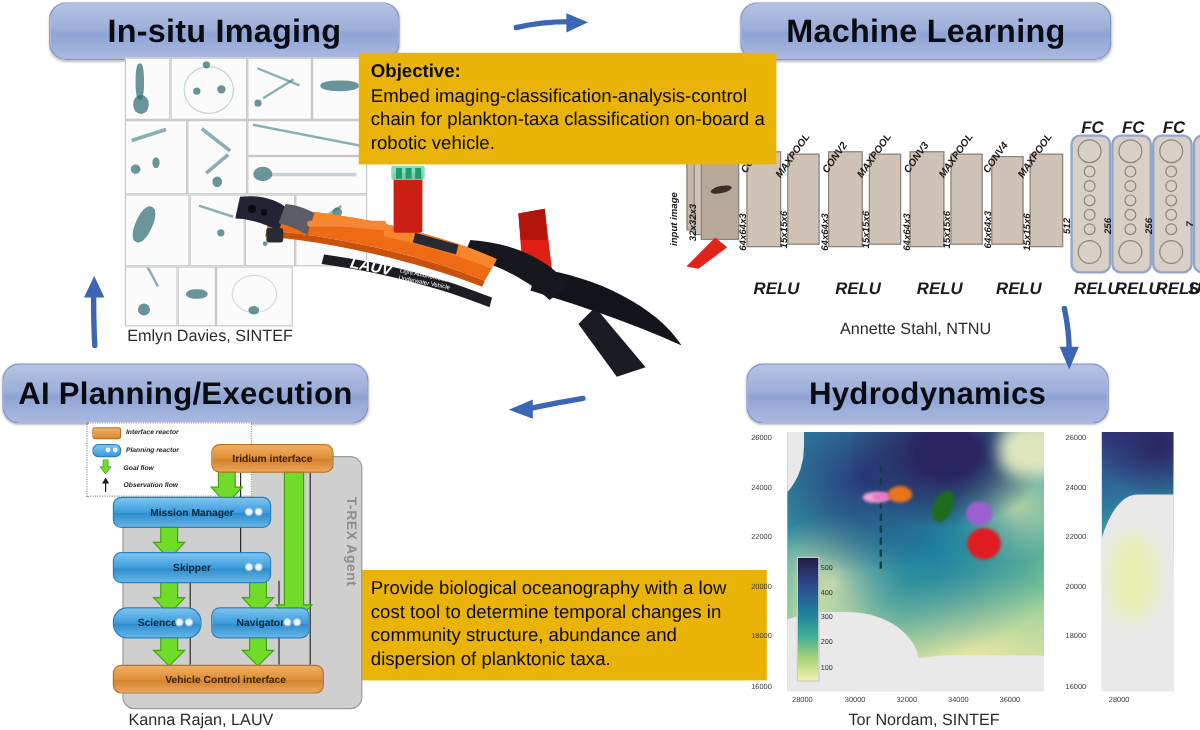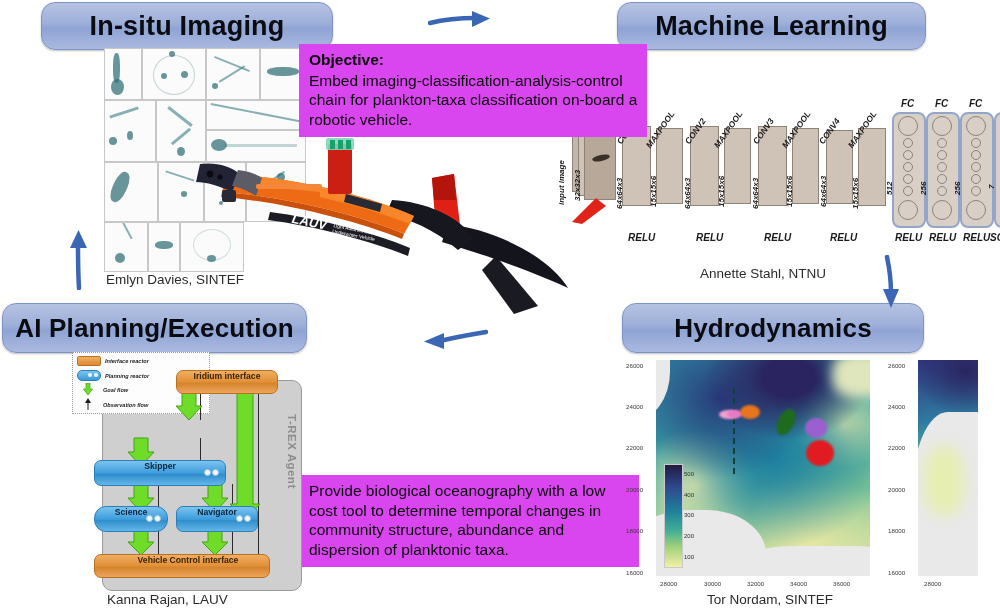--- a/index.html
+++ b/index.html
@@ -12,21 +12,21 @@
      border:1px solid #7f93c6;
      box-shadow:0 1px 2px rgba(0,0,0,.25);
      display:flex;align-items:center;justify-content:center;
      font-weight:bold;color:#0b0b12;letter-spacing:.2px;}
   #banner-insitu{left:6px;top:2px;width:290px;height:46px;font-size:27px;margin-left:35px;}
   #banner-ml{left:617px;top:2px;width:307px;height:46px;font-size:27px;}
   #banner-ai{left:2px;top:303px;width:303px;height:48px;font-size:26px;}
   #banner-hydro{left:622px;top:303px;width:300px;height:48px;font-size:26px;}
 
   
-  .callout{position:absolute;background:#d946ef;color:#0a0a0a;
+  .callout{position:absolute;background:#eab308;color:#0a0a0a;
      padding:6px 8px 8px 10px;line-height:1.26;font-size:15.5px;}
   #callout-objective{left:299px;top:44px;width:330px;}
   #callout-outcome{left:299px;top:475px;width:322px;}
   .callout .hd{font-weight:bold;display:block;margin-bottom:1px;}
   .callout .bd{display:block;white-space:pre-line;}
 
   
   .caption{position:absolute;font-size:13.5px;color:#2b2b2b;}
   #cap-insitu{left:106px;top:272px;}
   #cap-ml{left:700px;top:266px;}
@@ -51,29 +51,29 @@
 
   
   #cnn{position:absolute;left:560px;top:88px;width:438px;height:160px;}
   .layer{position:absolute;background:#cfc3b7;border:1px solid #8d8378;}
   .layer.sk{background:#c4b6a8;}
   .fcbox{position:absolute;background:#d8cfc6;border:2px solid #93a6c9;border-radius:8px;}
   .vlabel{position:absolute;font-size:8px;font-style:italic;font-weight:bold;
      transform:rotate(-90deg);transform-origin:left bottom;white-space:nowrap;color:#1a1a1a;}
   .dlabel{position:absolute;font-size:8.5px;font-style:italic;font-weight:bold;
      transform:rotate(-55deg);transform-origin:left bottom;white-space:nowrap;color:#1a1a1a;}
-  .hlabel{position:absolute;font-size:10px;font-style:italic;font-weight:bold;
+  .hlabel{position:absolute;font-size:14px;font-style:italic;font-weight:bold;
      white-space:nowrap;color:#1a1a1a;}
   .neuron{position:absolute;border:1px solid #8d8378;border-radius:50%;background:#d8cfc6;}
 
   
   #trex{position:absolute;left:72px;top:352px;width:228px;height:237px;}
   #trex-panel{position:absolute;left:30px;top:28px;width:198px;height:209px;
      background:#cfcfcf;border:1px solid #9a9a9a;border-radius:10px;}
-  .rbox{position:absolute;border-radius:7px;display:flex;
+  .rbox{position:absolute;border-radius:7px;display:flex;align-items:center;
      justify-content:center;font-size:8.6px;font-weight:bold;color:#10324d;}
   .rbox.plan{background:linear-gradient(180deg,#7cc4ef 0%,#3a9bdc 52%,#2f8ccb 54%,#63b6e8 100%);
      border:1px solid #2a7fb8;color:#06263d;}
   .rbox.iface{background:linear-gradient(180deg,#f0ae63 0%,#e08e34 52%,#d4822b 54%,#eda55b 100%);
      border:1px solid #b7721f;color:#3b2205;}
   .dots{position:absolute;right:6px;top:50%;transform:translateY(-50%);}
   .dot{display:inline-block;width:5px;height:5px;border-radius:50%;
      background:#eef6fb;border:1px solid #9fc6e0;margin-left:1px;}
   .oarrow{position:absolute;background:#2b2b2b;width:1px;}
   #trex-label{position:absolute;right:2px;top:62px;font-size:11.5px;font-weight:bold;
@@ -401,20 +401,24 @@
       <path d="M62 178 h14 v12 h6 l-13 13 l-13 -13 h6 Z"></path>
       <path d="M136 132 h14 v14 h6 l-13 14 l-13 -14 h6 Z"></path>
       <path d="M136 178 h14 v12 h6 l-13 13 l-13 -13 h6 Z"></path>
       <path d="M165 38 h16 v114 h7 l-15 16 l-15 -16 h7 Z"></path>
     </g>
   </svg>
 
   <div class="rbox iface" style="left:104px;top:18px;width:100px;height:22px;">
     <span>Iridium interface</span>
   </div>
+  <div class="rbox plan" style="left:22px;top:62px;width:130px;height:24px;">
+    <span>Mission Manager</span>
+    <span class="dots"><i class="dot"></i><i class="dot"></i></span>
+  </div>
   <div class="rbox plan" style="left:22px;top:108px;width:130px;height:24px;">
     <span>Skipper</span>
     <span class="dots"><i class="dot"></i><i class="dot"></i></span>
   </div>
   <div class="rbox plan" style="left:22px;top:154px;width:72px;height:24px;border-radius:12px;">
     <span>Science</span>
     <span class="dots"><i class="dot"></i><i class="dot"></i></span>
   </div>
   <div class="rbox plan" style="left:104px;top:154px;width:80px;height:24px;">
     <span>Navigator</span>

